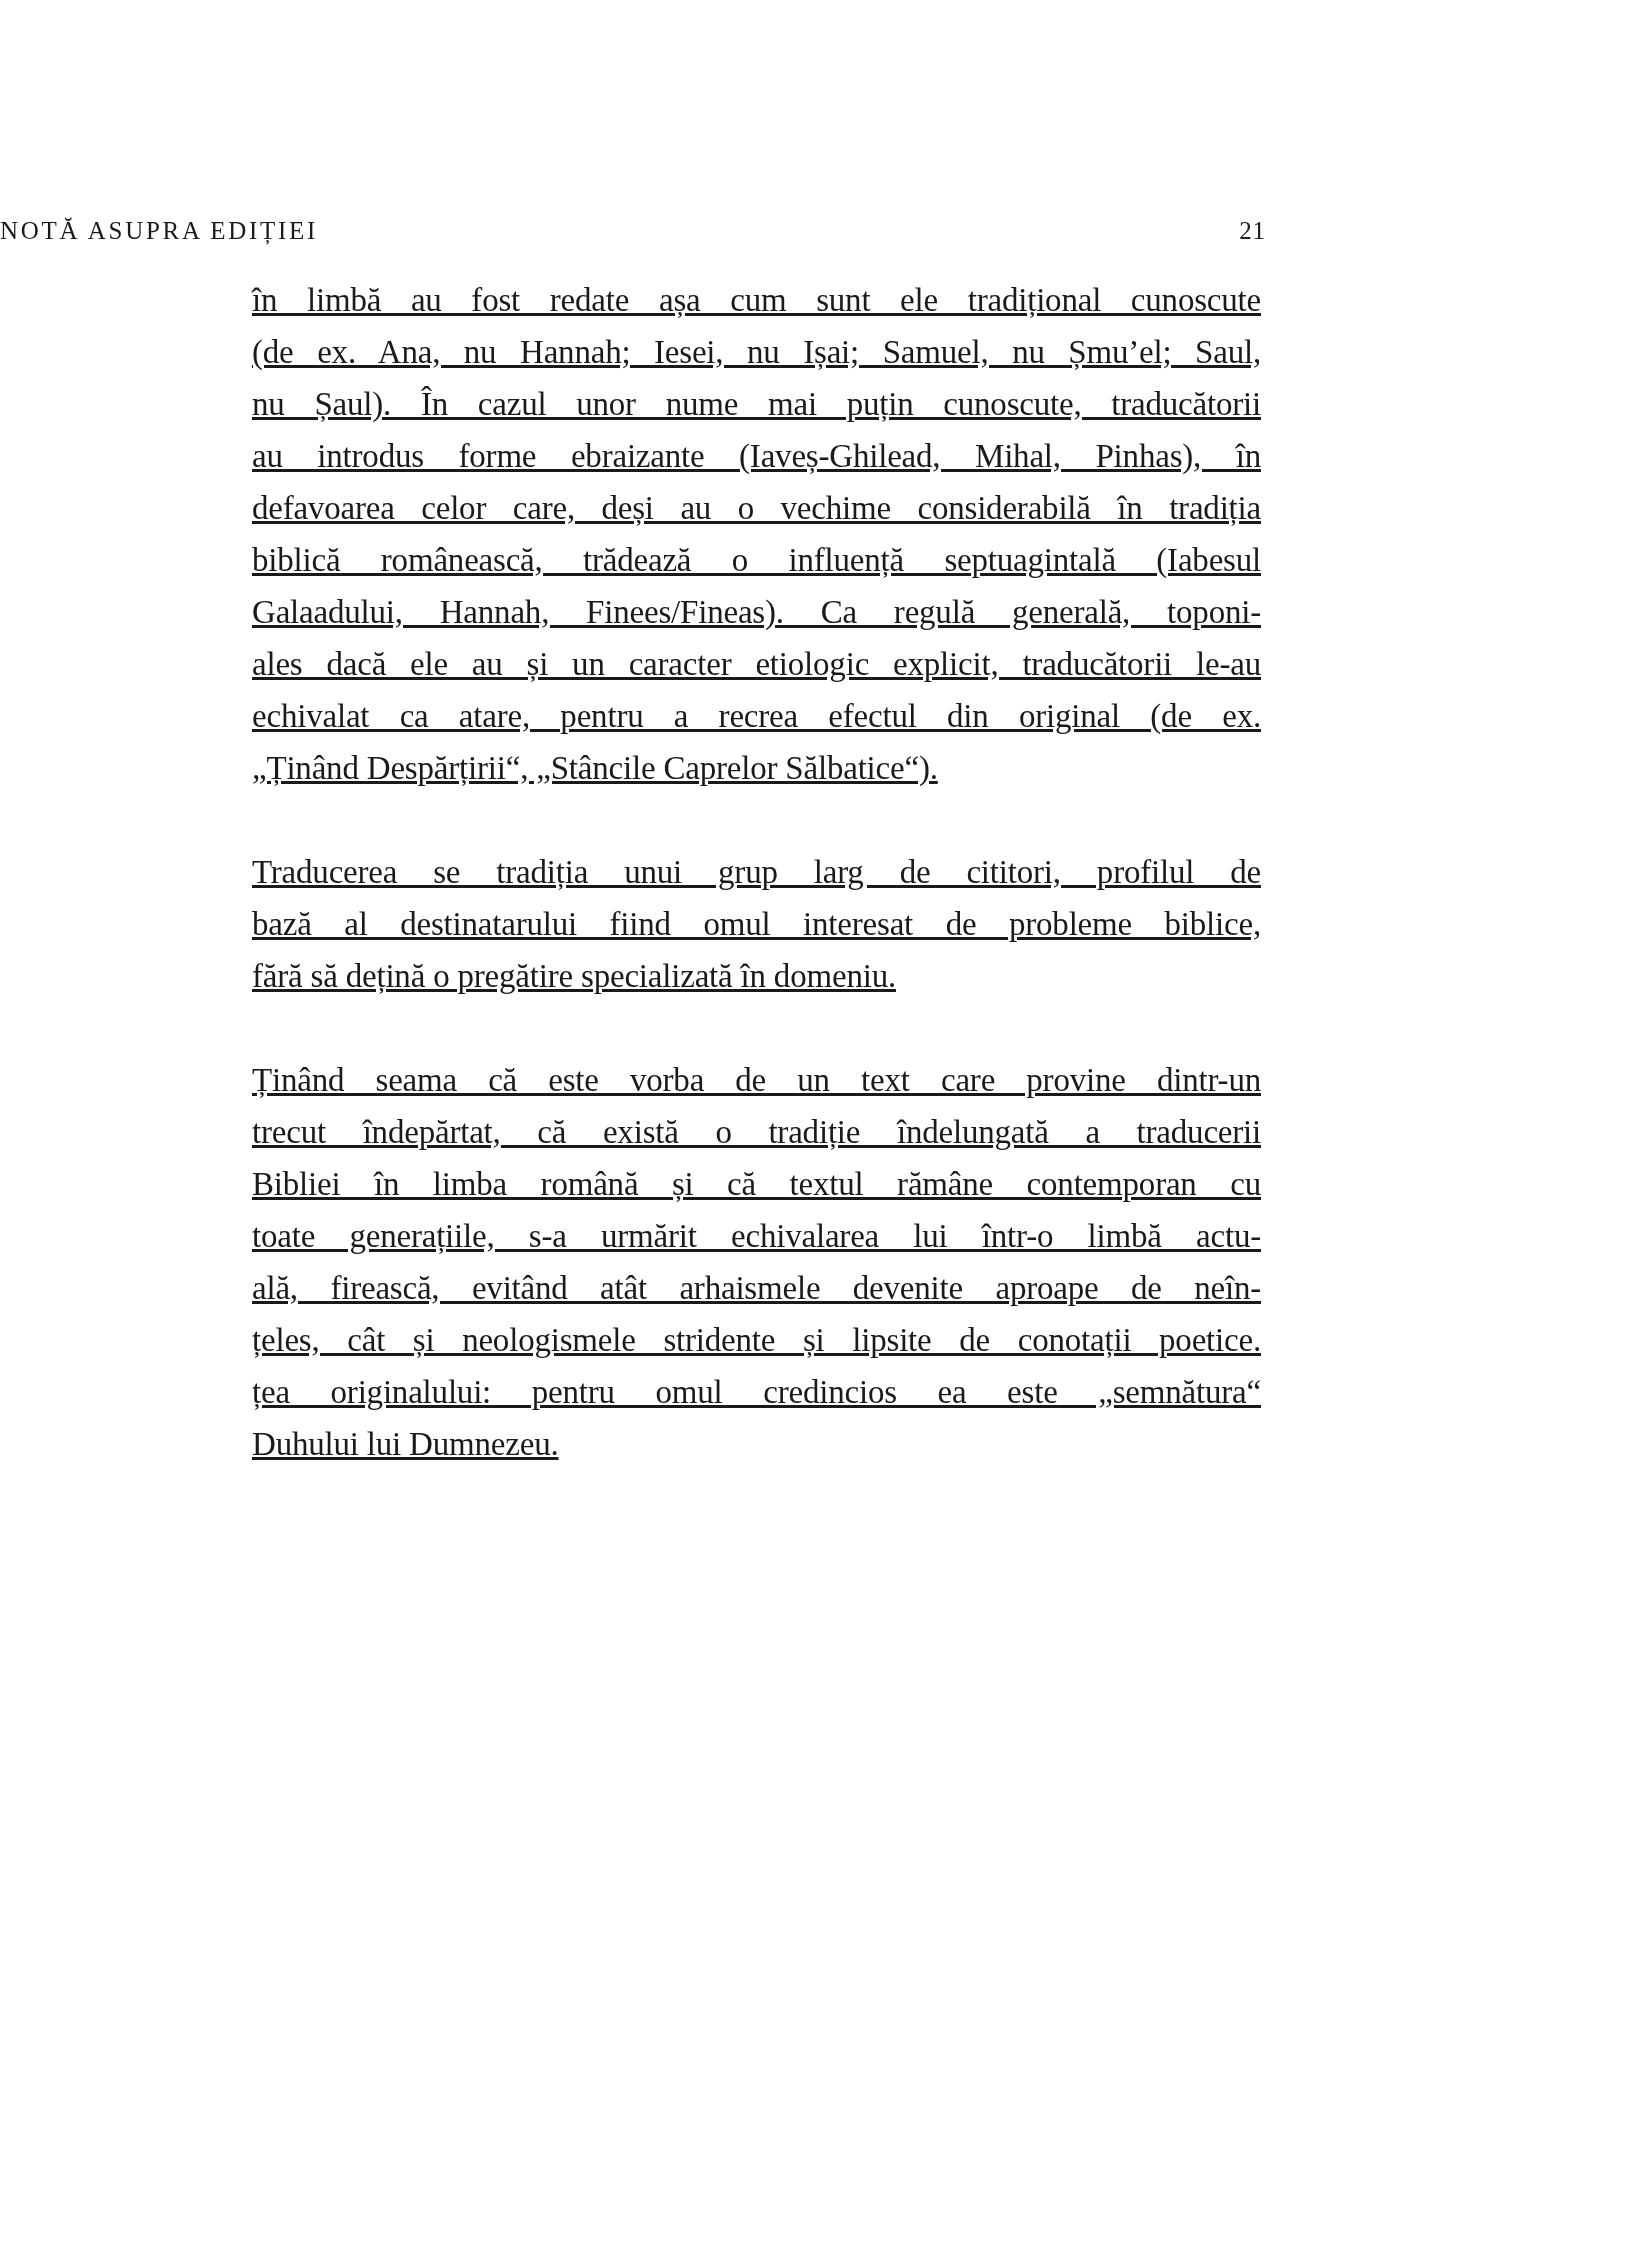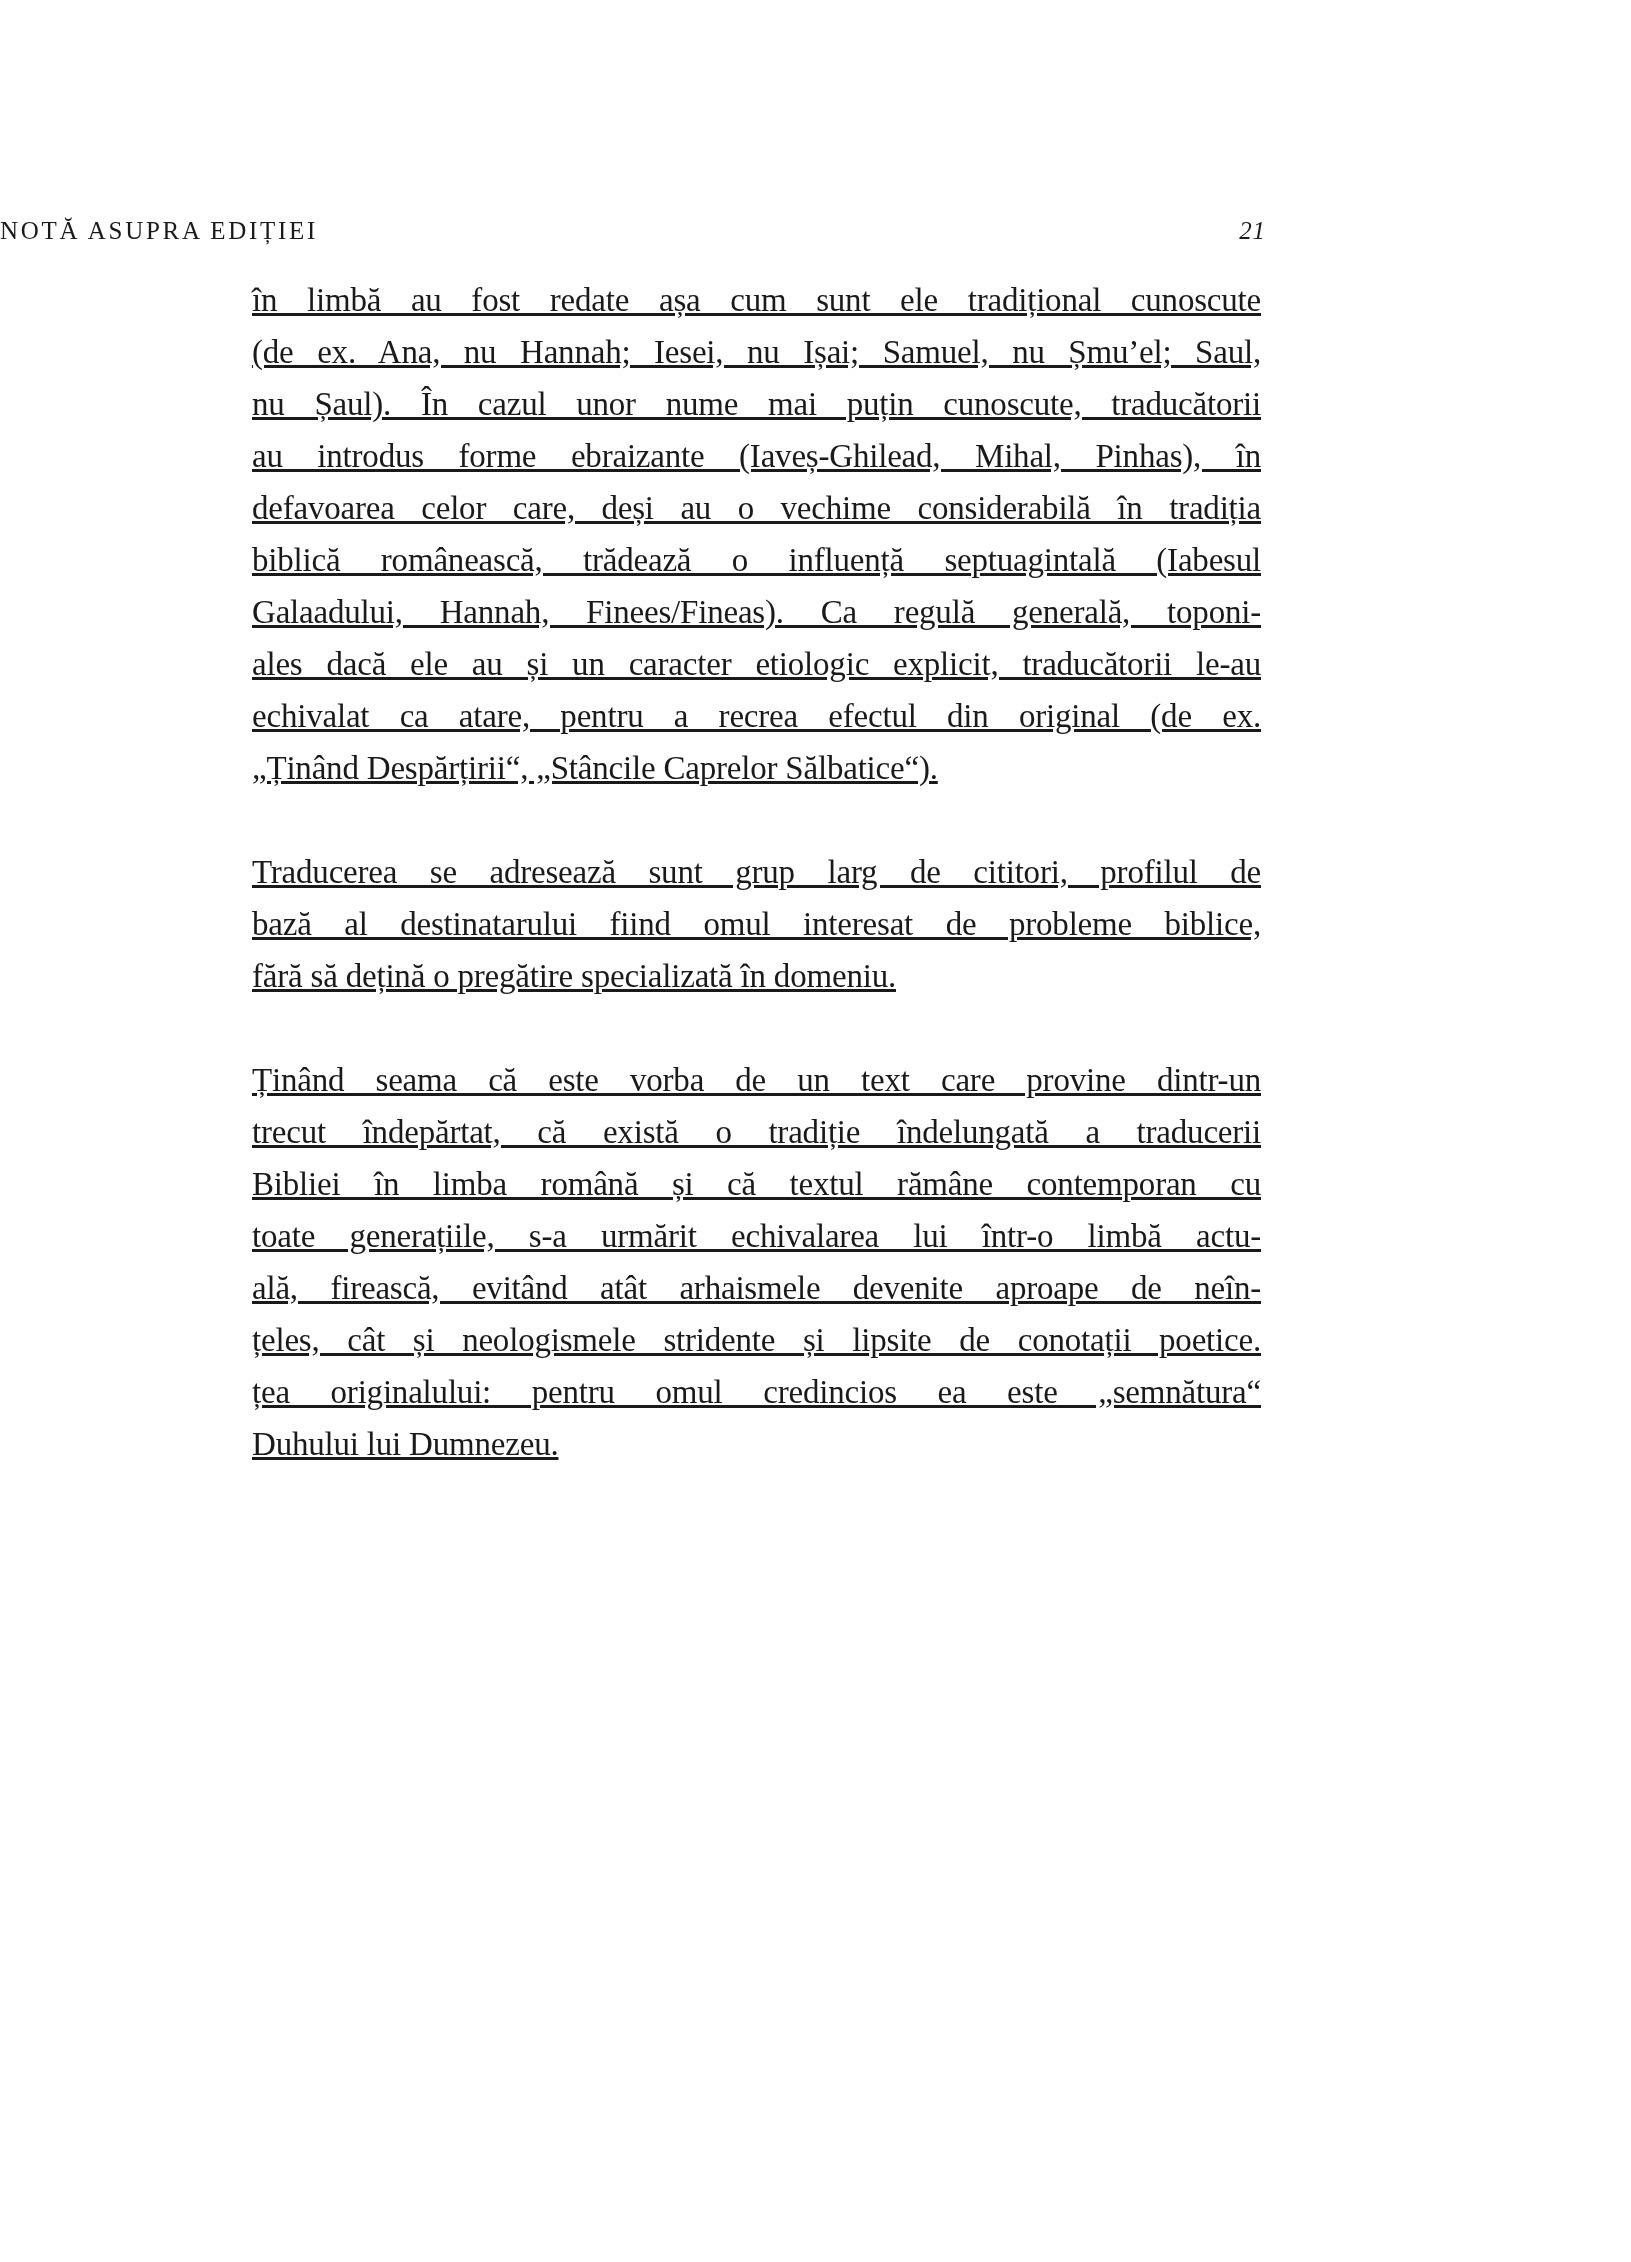--- a/index.html
+++ b/index.html
@@ -26,21 +26,20 @@
     gap: 61px;
     font-size: 25px;
     line-height: 28.5px;
   }
   .running-header .title {
     letter-spacing: 2.7px;
     white-space: nowrap;
   }
   .running-header .pagenum {
     letter-spacing: 0.9px;
-    font-style: italic;
   }
   .text-block {
     position: absolute;
     left: 252px;
     top: 274px;
     width: 1013px;
     font-size: 33px;
   }
   .para {
     margin: 0 4px 52px 0;
@@ -82,21 +81,21 @@
       <div class="line">au introdus forme ebraizante (Iaveș-Ghilead, Mihal, Pinhas), în</div>
       <div class="line">defavoarea celor care, deși au o vechime considerabilă în tradiția</div>
       <div class="line">biblică românească, trădează o influență septuagintală (Iabesul</div>
       <div class="line">Galaadului, Hannah, Finees/Fineas). Ca regulă generală, toponi-</div>
       <div class="line">ales dacă ele au și un caracter etiologic explicit, traducătorii le-au</div>
       <div class="line">echivalat ca atare, pentru a recrea efectul din original (de ex.</div>
       <div class="line end">„Ținând Despărțirii“, „Stâncile Caprelor Sălbatice“).</div>
     </div>
 
     <div class="para">
-      <div class="line">Traducerea se adresează sunt grup larg de cititori, profilul de</div>
+      <div class="line">Traducerea se tradiția unui grup larg de cititori, profilul de</div>
       <div class="line">bază al destinatarului fiind omul interesat de probleme biblice,</div>
       <div class="line end">fără să dețină o pregătire specializată în domeniu.</div>
     </div>
 
     <div class="para tight">
       <div class="line">Ținând seama că este vorba de un text care provine dintr-un</div>
       <div class="line">trecut îndepărtat, că există o tradiție îndelungată a traducerii</div>
       <div class="line">Bibliei în limba română și că textul rămâne contemporan cu</div>
       <div class="line">toate generațiile, s-a urmărit echivalarea lui într-o limbă actu-</div>
       <div class="line">ală, firească, evitând atât arhaismele devenite aproape de neîn-</div>

